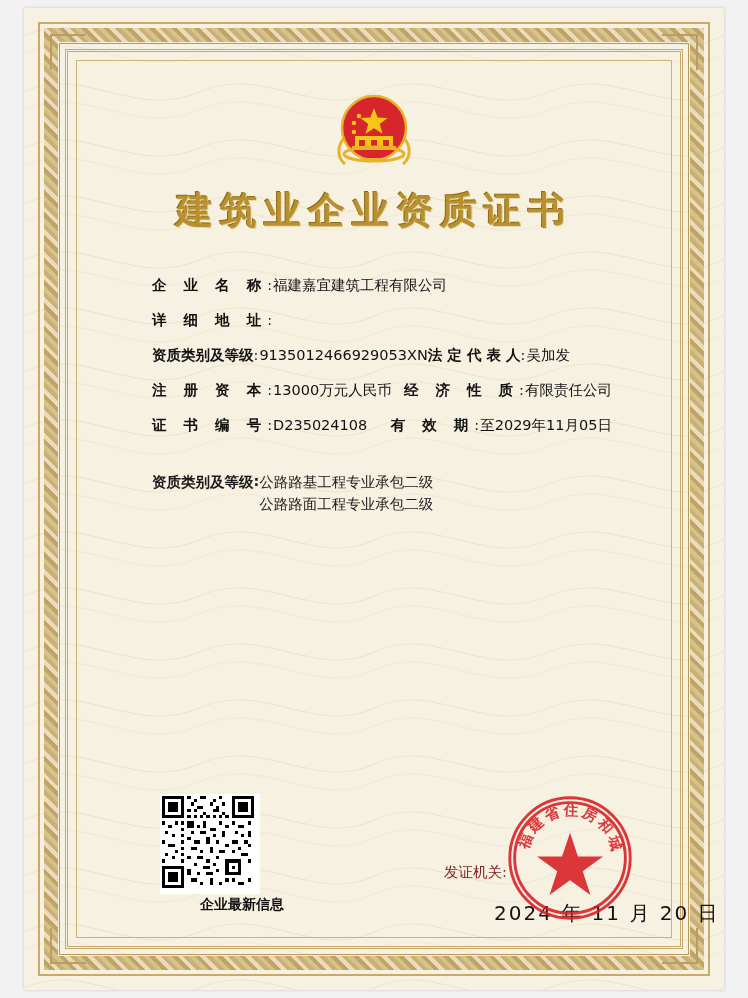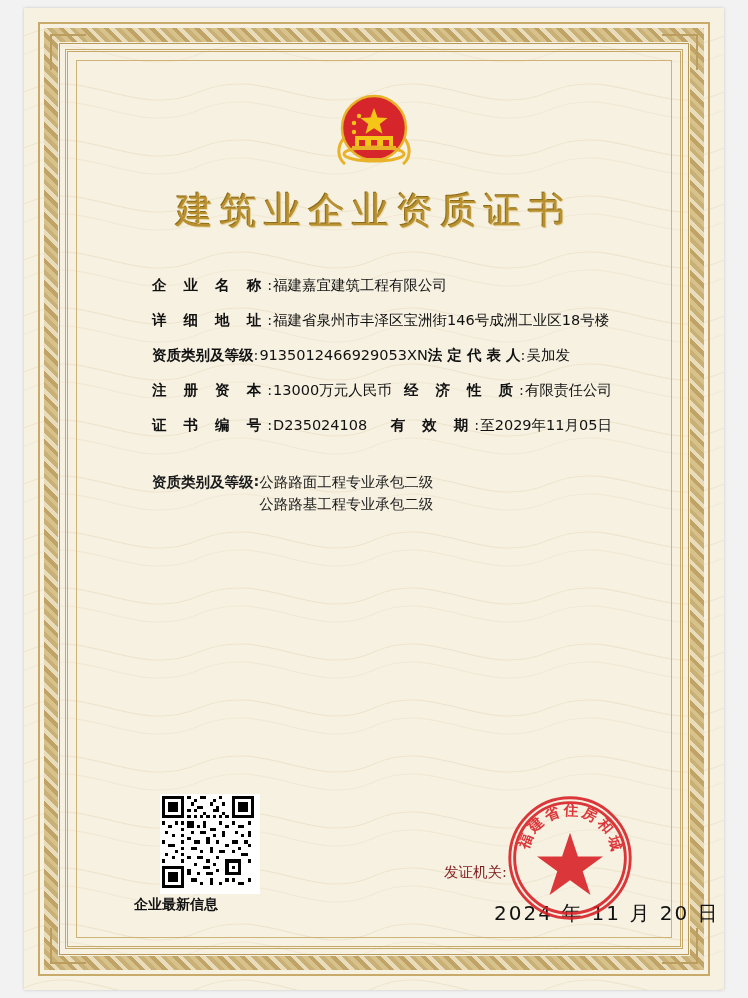--- a/index.html
+++ b/index.html
@@ -92,21 +92,21 @@
 
   
   .title {
     position: absolute;
     top: 178px;
     left: 0;
     width: 100%;
     text-align: center;
     font-size: 37px;
     letter-spacing: 7px;
-    font-weight: normal;
+    font-weight: bold;
     color: #b8902f;
     text-shadow: 1px 1px 0 #e8d9a8, -1px -1px 0 #8d6c19;
     font-family: "DejaVu Sans", sans-serif;
   }
 
   
   .fields {
     position: absolute;
     left: 128px;
     top: 268px;
@@ -160,21 +160,21 @@
     height: 96px;
     background: #fff;
     padding: 2px;
   }
   .qr svg { display: block; }
   .qr-caption {
     position: absolute;
     left: 110px;
     top: 886px;
     width: 150px;
-    text-align: left;
+    text-align: right;
     font-size: 14px;
     font-weight: bold;
     color: #111;
     line-height: 1.5;
     font-family: "DejaVu Sans", sans-serif;
   }
 
   
   .issuer {
     position: absolute;
@@ -264,21 +264,20 @@
 
     <div class="row">
       <span class="label spaced">企 业 名 称</span>
       <span class="colon">:</span>
       <span class="value">福建嘉宜建筑工程有限公司</span>
     </div>
 
     <div class="row">
       <span class="label spaced">详 细 地 址</span>
       <span class="colon">:</span>
-      <span class="value">福建省泉州市丰泽区宝洲街146号成洲工业区18号楼</span>
     </div>
 
     <div class="row split">
       <span class="seg">
         <span class="label">资质类别及等级</span>
         <span class="colon">:</span>
         <span class="value">9135012466929053XN</span>
       </span>
       <span class="seg">
         <span class="label">法 定 代 表 人</span>
@@ -310,22 +309,22 @@
         <span class="label spaced">有 效 期</span>
         <span class="colon">:</span>
         <span class="value">至2029年11月05日</span>
       </span>
     </div>
 
     <div class="qual-row">
       <span class="qual-label">资质类别及等级</span>
       <span class="qual-label">:</span>
       <span class="qual-list">
+        <div>公路路基工程专业承包二级</div>
         <div>公路路面工程专业承包二级</div>
-        <div>公路路基工程专业承包二级</div>
       </span>
     </div>
   </div>
 
   <div class="qr">
     <svg width="92" height="92" viewBox="0 0 29 29" shape-rendering="crispEdges">
       <rect width="29" height="29" fill="#ffffff"></rect>
       <g fill="#000000">
 
         <rect x="0" y="0" width="7" height="1"></rect>

